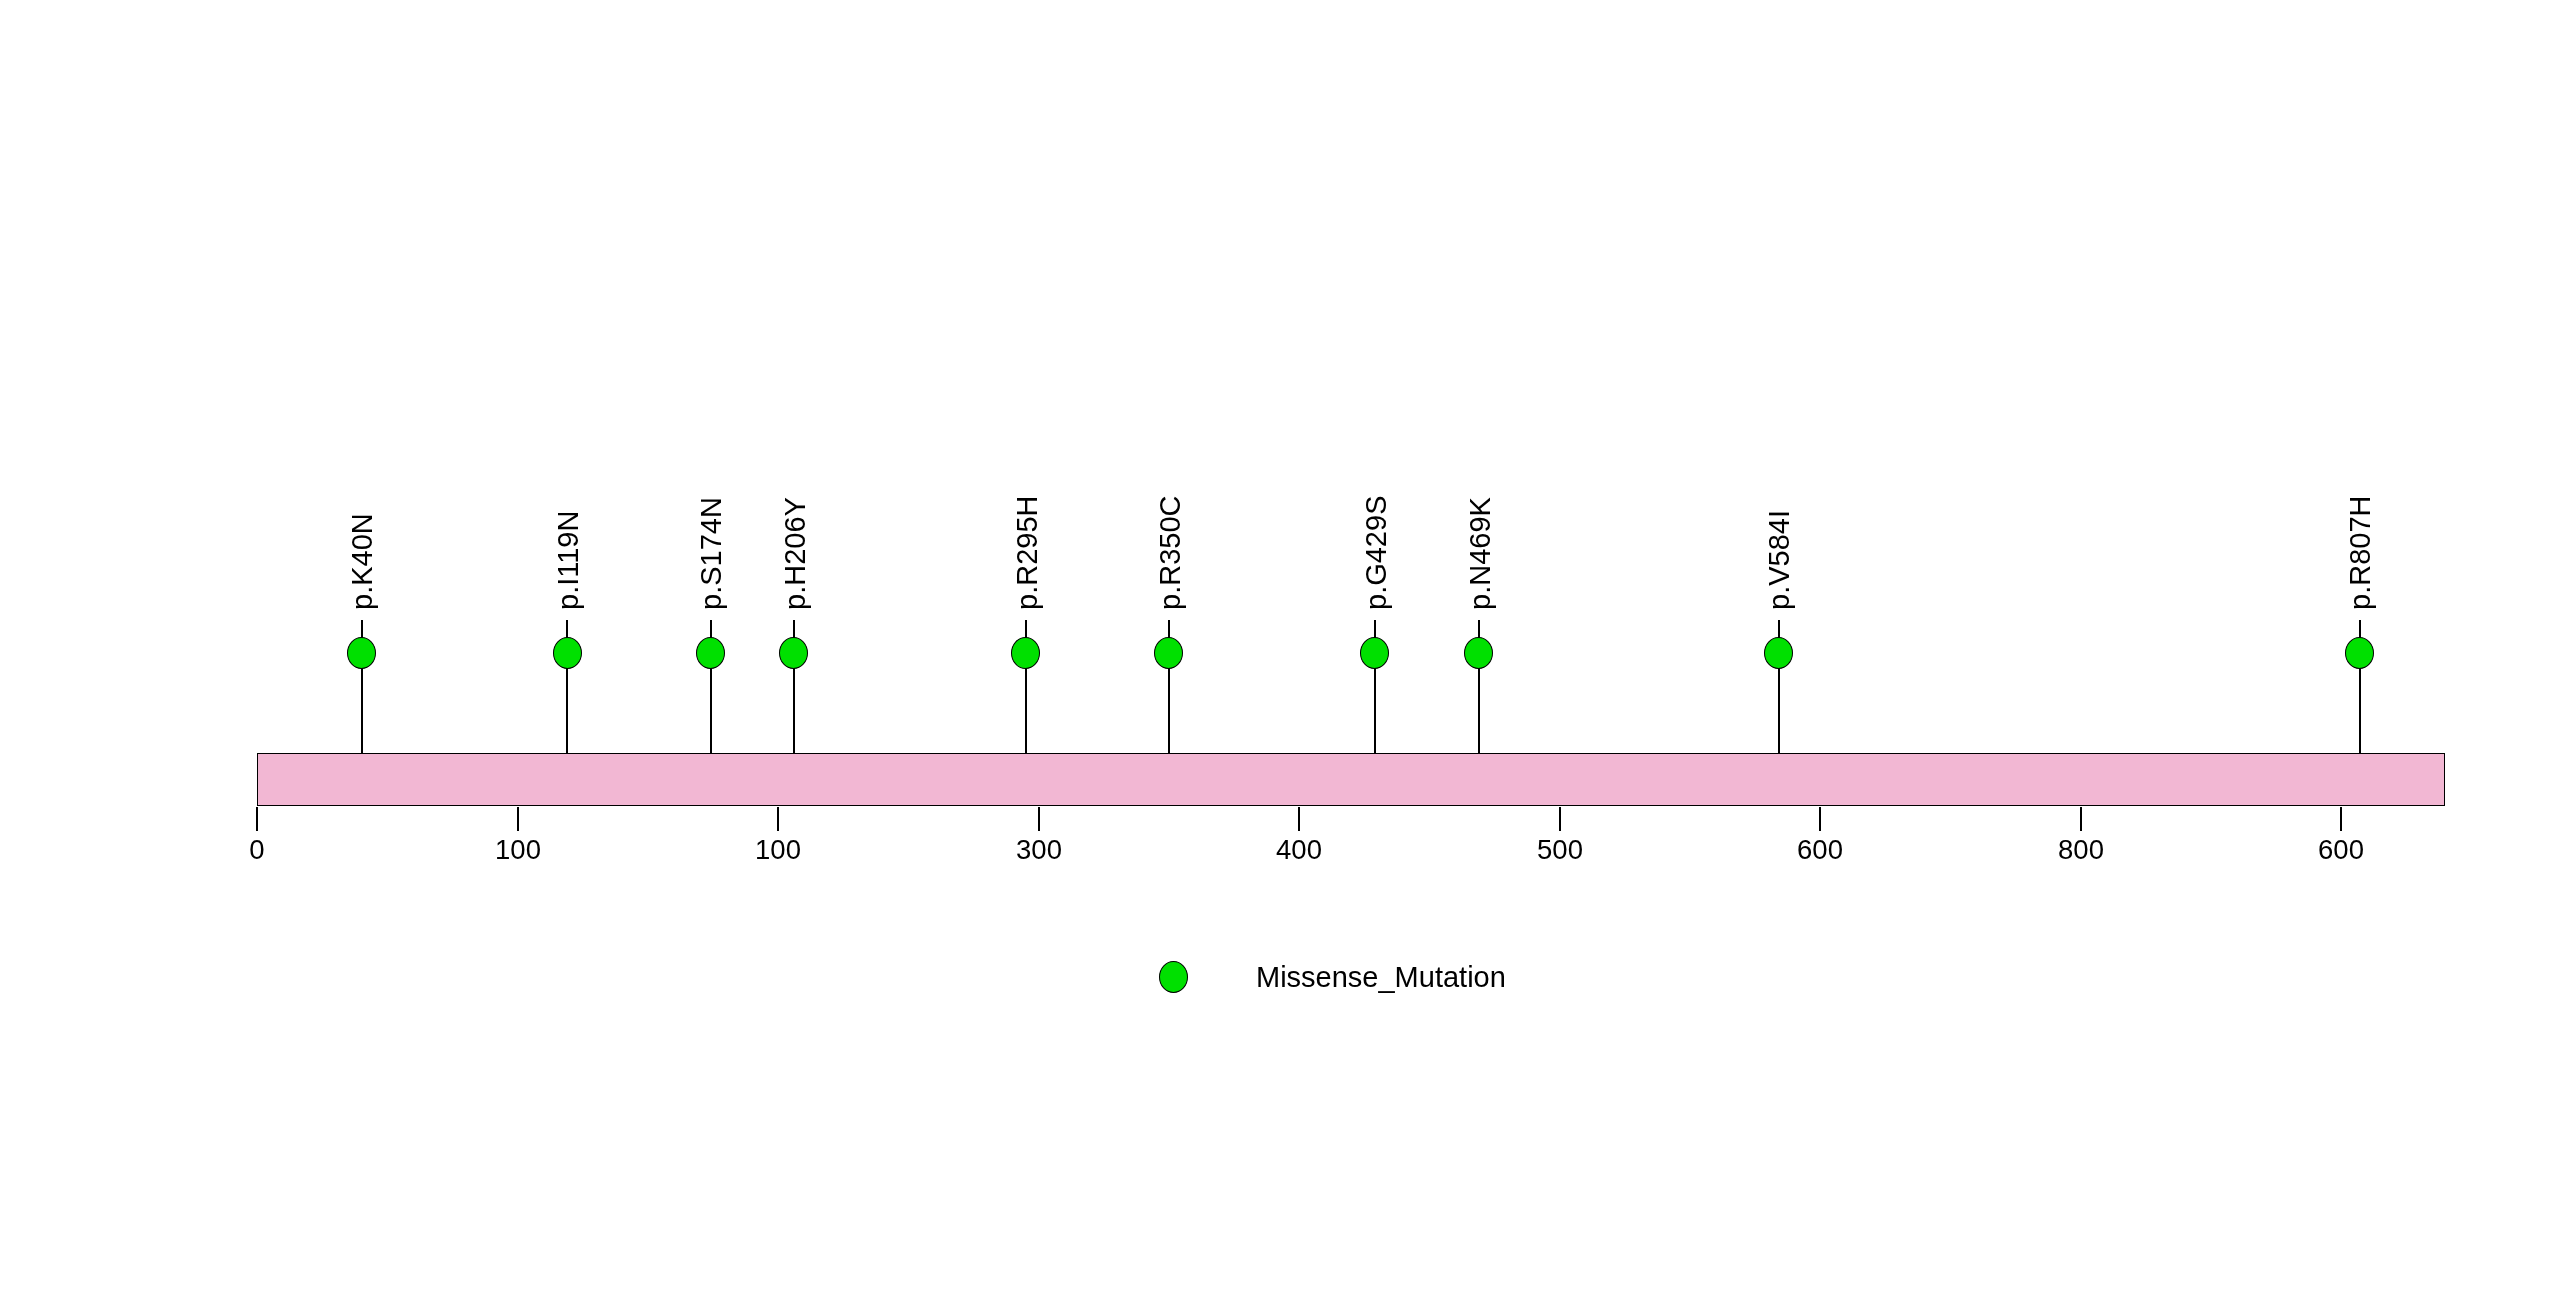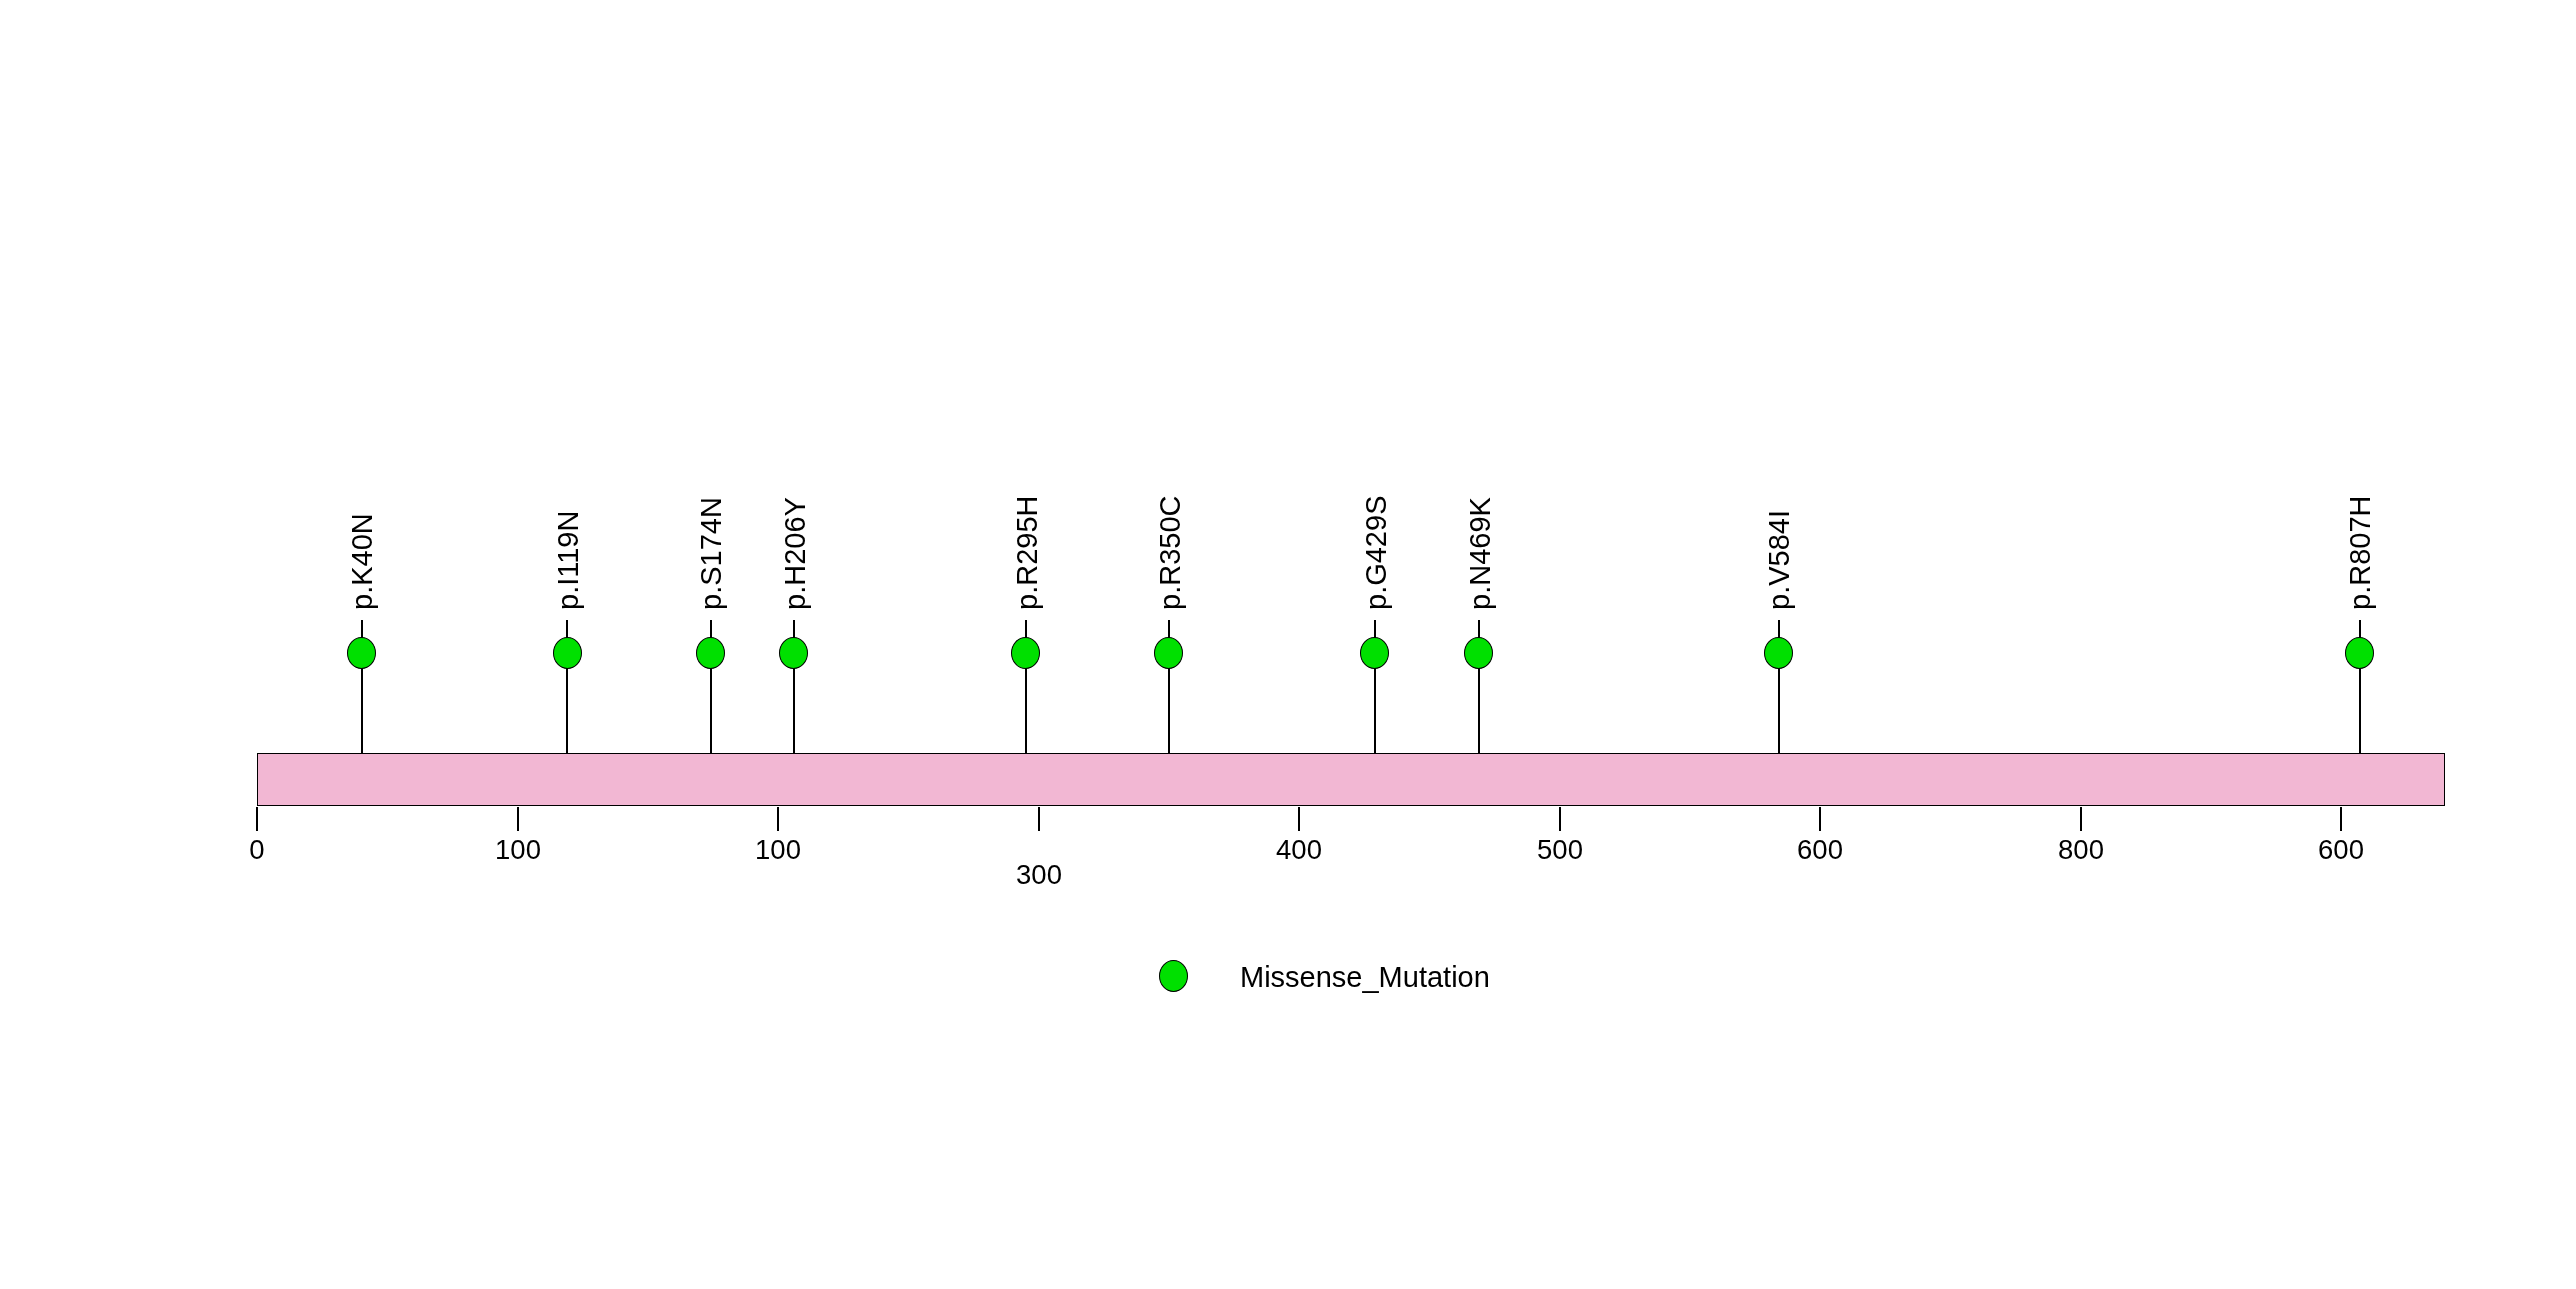--- a/index.html
+++ b/index.html
@@ -54,22 +54,22 @@
     line-height: 27.5px;
     color: #000000;
     transform: translateX(-50%);
     white-space: nowrap;
   }
   .legend {
     position: absolute;
     left: 1159px;
     top: 960px;
     display: flex;
-    align-items: flex-start;
-    gap: 52px;
+    align-items: center;
+    gap: 68px;
   }
   .legend-swatch {
     box-sizing: border-box;
     width: 29px;
     height: 32px;
     border: 1.5px solid #000000;
     border-radius: 50%;
   }
   .legend-label {
     font-size: 29px;
@@ -116,21 +116,21 @@
     </div>
   <div class="protein-bar" id="protein-bar" style="left: 257px; top: 753px; width: 2188px; height: 53px; background: rgb(242, 183, 211); border-color: rgb(0, 0, 0);"></div>
   <div id="axis">
       <div class="tick-line" style="left: 256px; top: 807px;"></div>
       <div class="tick-label" style="left: 257px; top: 836px;">0</div>
       <div class="tick-line" style="left: 517px; top: 807px;"></div>
       <div class="tick-label" style="left: 518px; top: 836px;">100</div>
       <div class="tick-line" style="left: 777px; top: 807px;"></div>
       <div class="tick-label" style="left: 778px; top: 836px;">100</div>
       <div class="tick-line" style="left: 1038px; top: 807px;"></div>
-      <div class="tick-label" style="left: 1039px; top: 836px; margin-top: 25px;">300</div>
+      <div class="tick-label" style="left: 1039px; top: 836px;">300</div>
       <div class="tick-line" style="left: 1298px; top: 807px;"></div>
       <div class="tick-label" style="left: 1299px; top: 836px;">400</div>
       <div class="tick-line" style="left: 1559px; top: 807px;"></div>
       <div class="tick-label" style="left: 1560px; top: 836px;">500</div>
       <div class="tick-line" style="left: 1819px; top: 807px;"></div>
       <div class="tick-label" style="left: 1820px; top: 836px;">600</div>
       <div class="tick-line" style="left: 2080px; top: 807px;"></div>
       <div class="tick-label" style="left: 2081px; top: 836px;">800</div>
       <div class="tick-line" style="left: 2340px; top: 807px;"></div>
       <div class="tick-label" style="left: 2341px; top: 836px;">600</div>

